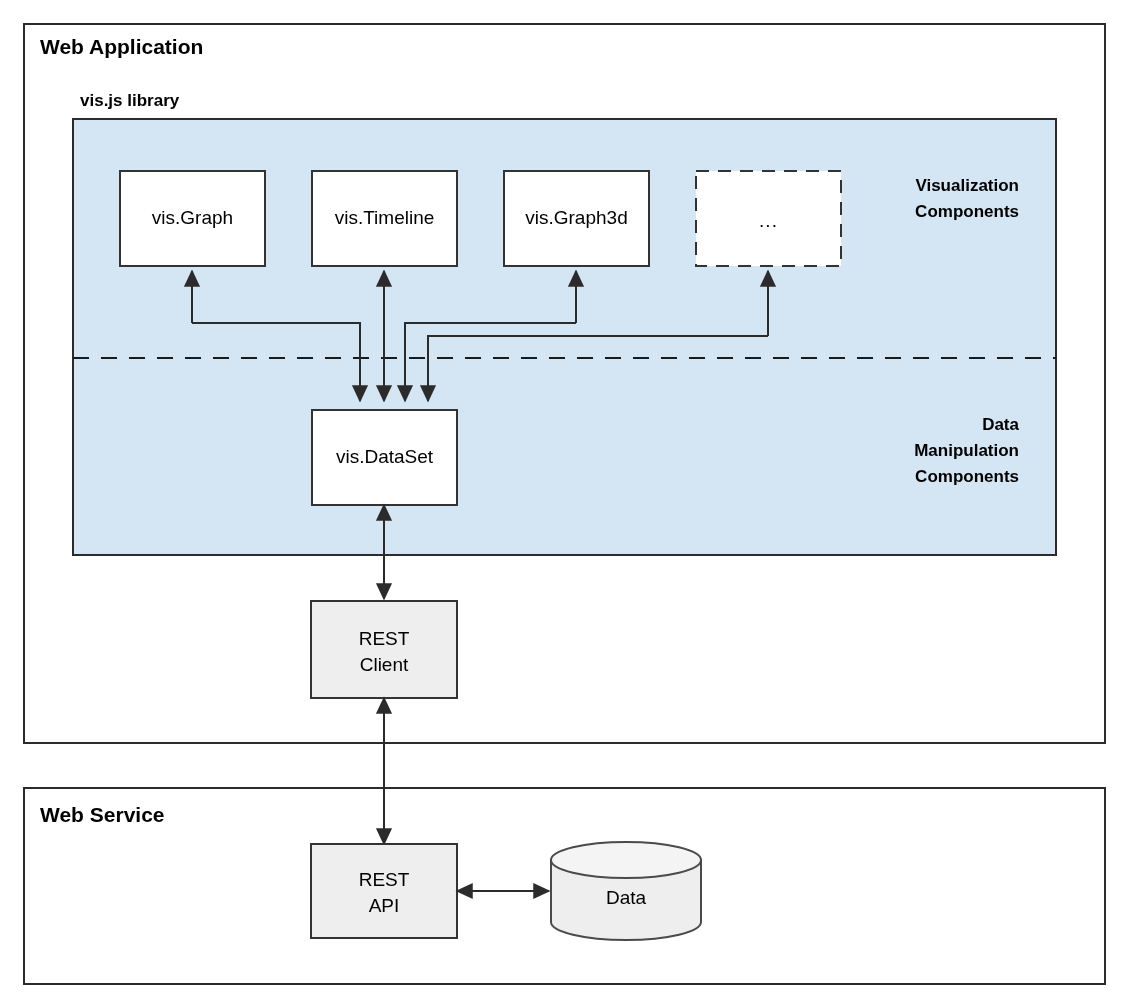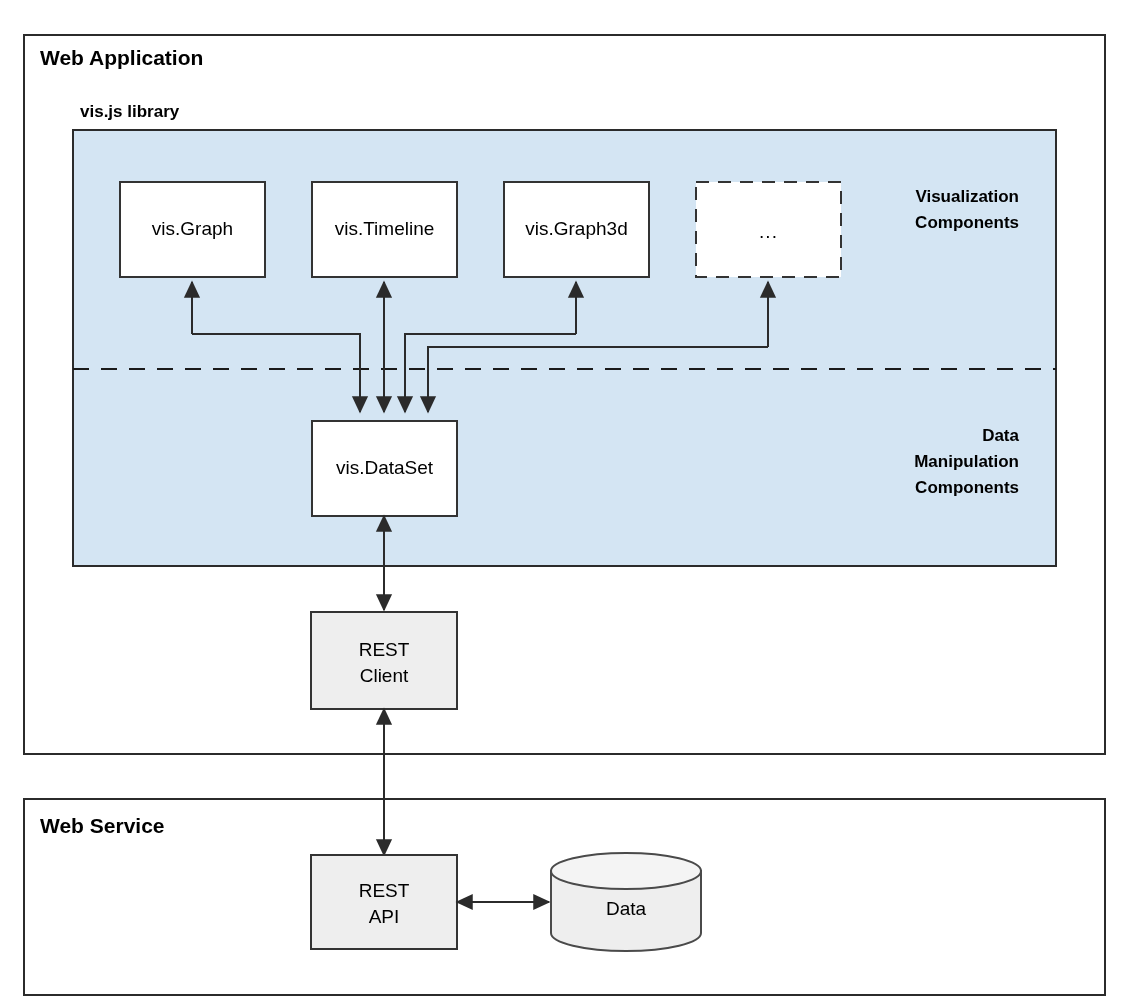--- a/index.html
+++ b/index.html
@@ -10,21 +10,21 @@
   body {
     width: 1128px;
     height: 1008px;
     font-family: "Liberation Sans", sans-serif;
     position: relative;
     overflow: hidden;
   }
   #diagram-root {
     position: absolute;
     left: 0;
-    top: 12px;
+    top: 1px;
     width: 1128px;
     height: 851px;
   }
   svg.diagram-canvas {
     position: absolute;
     left: 0;
     top: 0;
     width: 1128px;
     height: 1008px;
     display: block;

